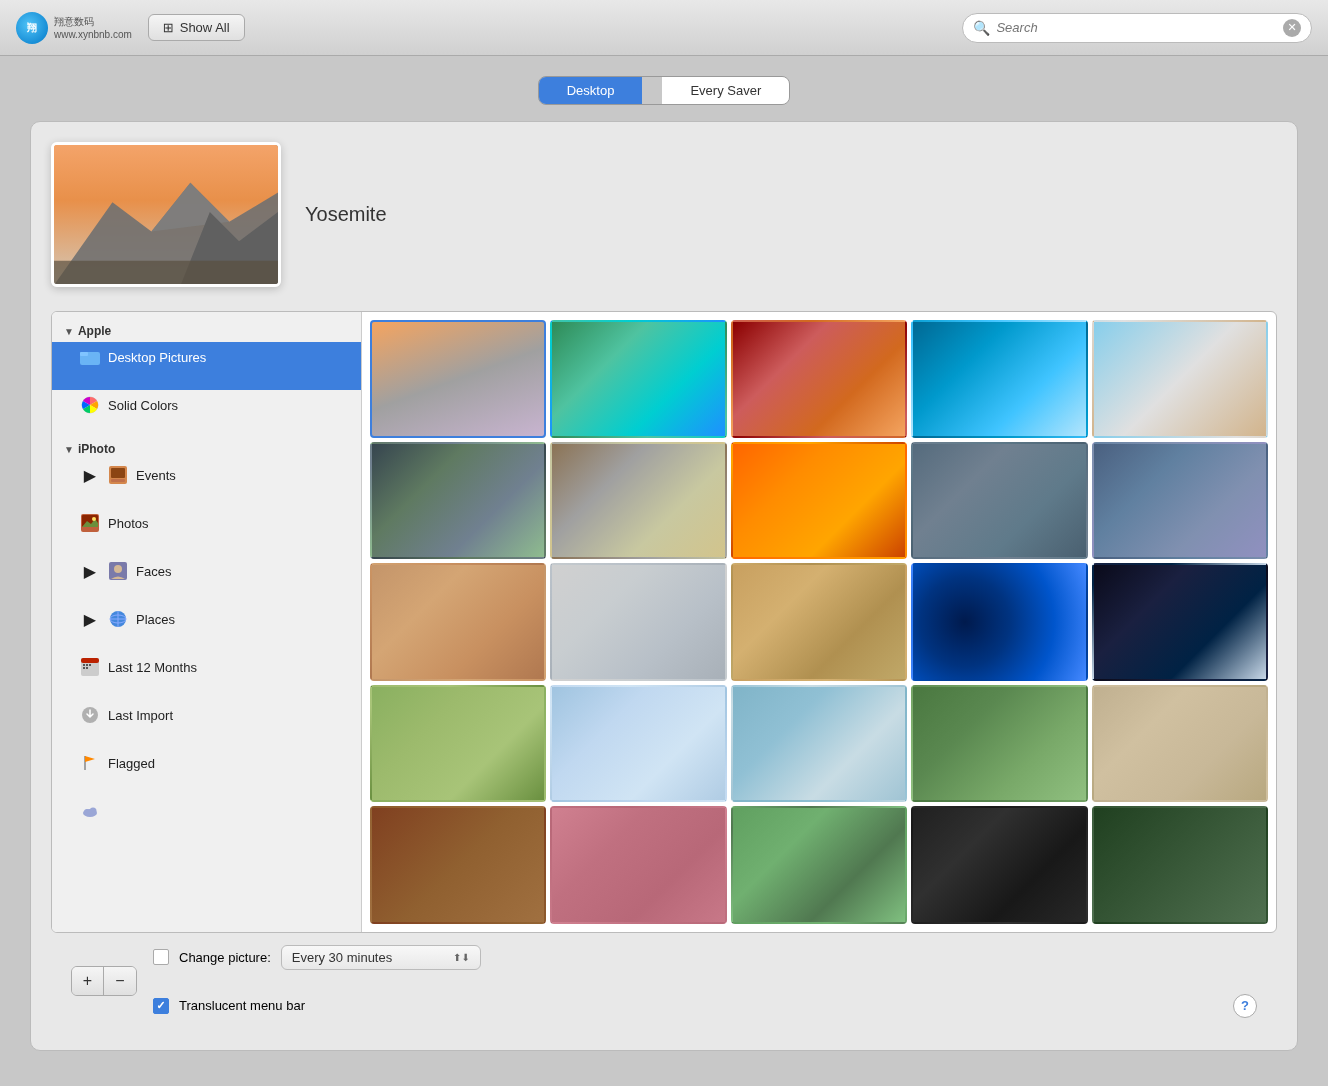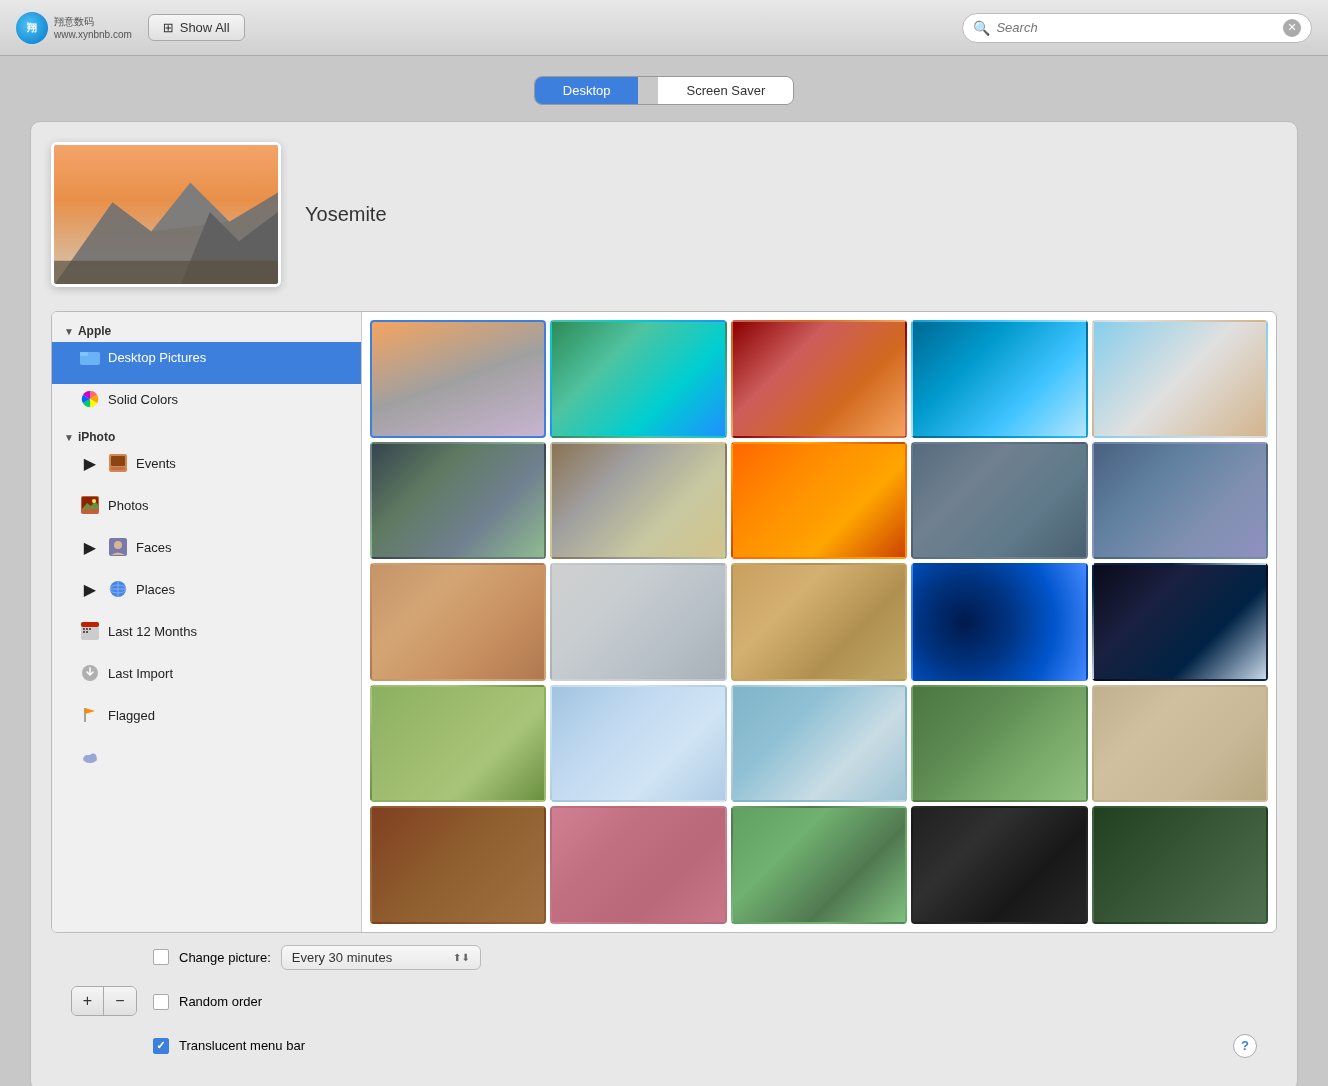--- a/index.html
+++ b/index.html
@@ -173,21 +173,21 @@
       font-size: 12px;
       font-weight: bold;
       color: #333;
       cursor: pointer;
     }
     .sidebar-section-header .triangle { font-size: 10px; color: #555; }
     .sidebar-item {
       display: flex;
       align-items: center;
       gap: 8px;
-      padding: 5px 12px 17px 28px;
+      padding: 5px 12px 23px 28px;
       font-size: 13px;
       color: #222;
       cursor: pointer;
     }
     .sidebar-item.selected {
       background: #3d7fdd;
       color: white;
     }
     .item-icon {
       width: 20px; height: 20px;
@@ -344,21 +344,21 @@
   <div class="search-bar">
     <span class="search-icon">🔍</span>
     <input type="text" placeholder="Search" style="">
     <div class="search-clear">✕</div>
   </div>
 </div>
 
 <div class="tabs-area">
   <div class="tab-group">
     <button class="tab-btn active">Desktop</button>
-    <button class="tab-btn inactive">Screen Saver</button>
+    <button class="tab-btn inactive">Every Saver</button>
   </div>
 </div>
 
 <div class="main-panel">
 
   <div class="preview-area">
     <div class="wallpaper-preview">
       <div class="wallpaper-preview-img">
         
         <svg width="100%" height="100%" viewBox="0 0 230 145" preserveAspectRatio="xMidYMid slice" xmlns="http://www.w3.org/2000/svg">
@@ -554,24 +554,20 @@
     <div class="controls-right">
       <div class="control-row">
         <div class="checkbox-box"></div>
         <span>Change picture:</span>
         <div class="select-dropdown">
           <span>Every 30 minutes</span>
           <span class="select-arrows">⬆⬇</span>
         </div>
       </div>
 
-      <div class="control-row">
-        <div class="checkbox-box"></div>
-        <span>Random order</span>
-      </div>
 
       <div class="control-row">
         <div class="checkbox-box checked"></div>
         <span>Translucent menu bar</span>
         <div style="margin-left:auto;">
           <div class="help-btn">?</div>
         </div>
       </div>
     </div>
   </div>

